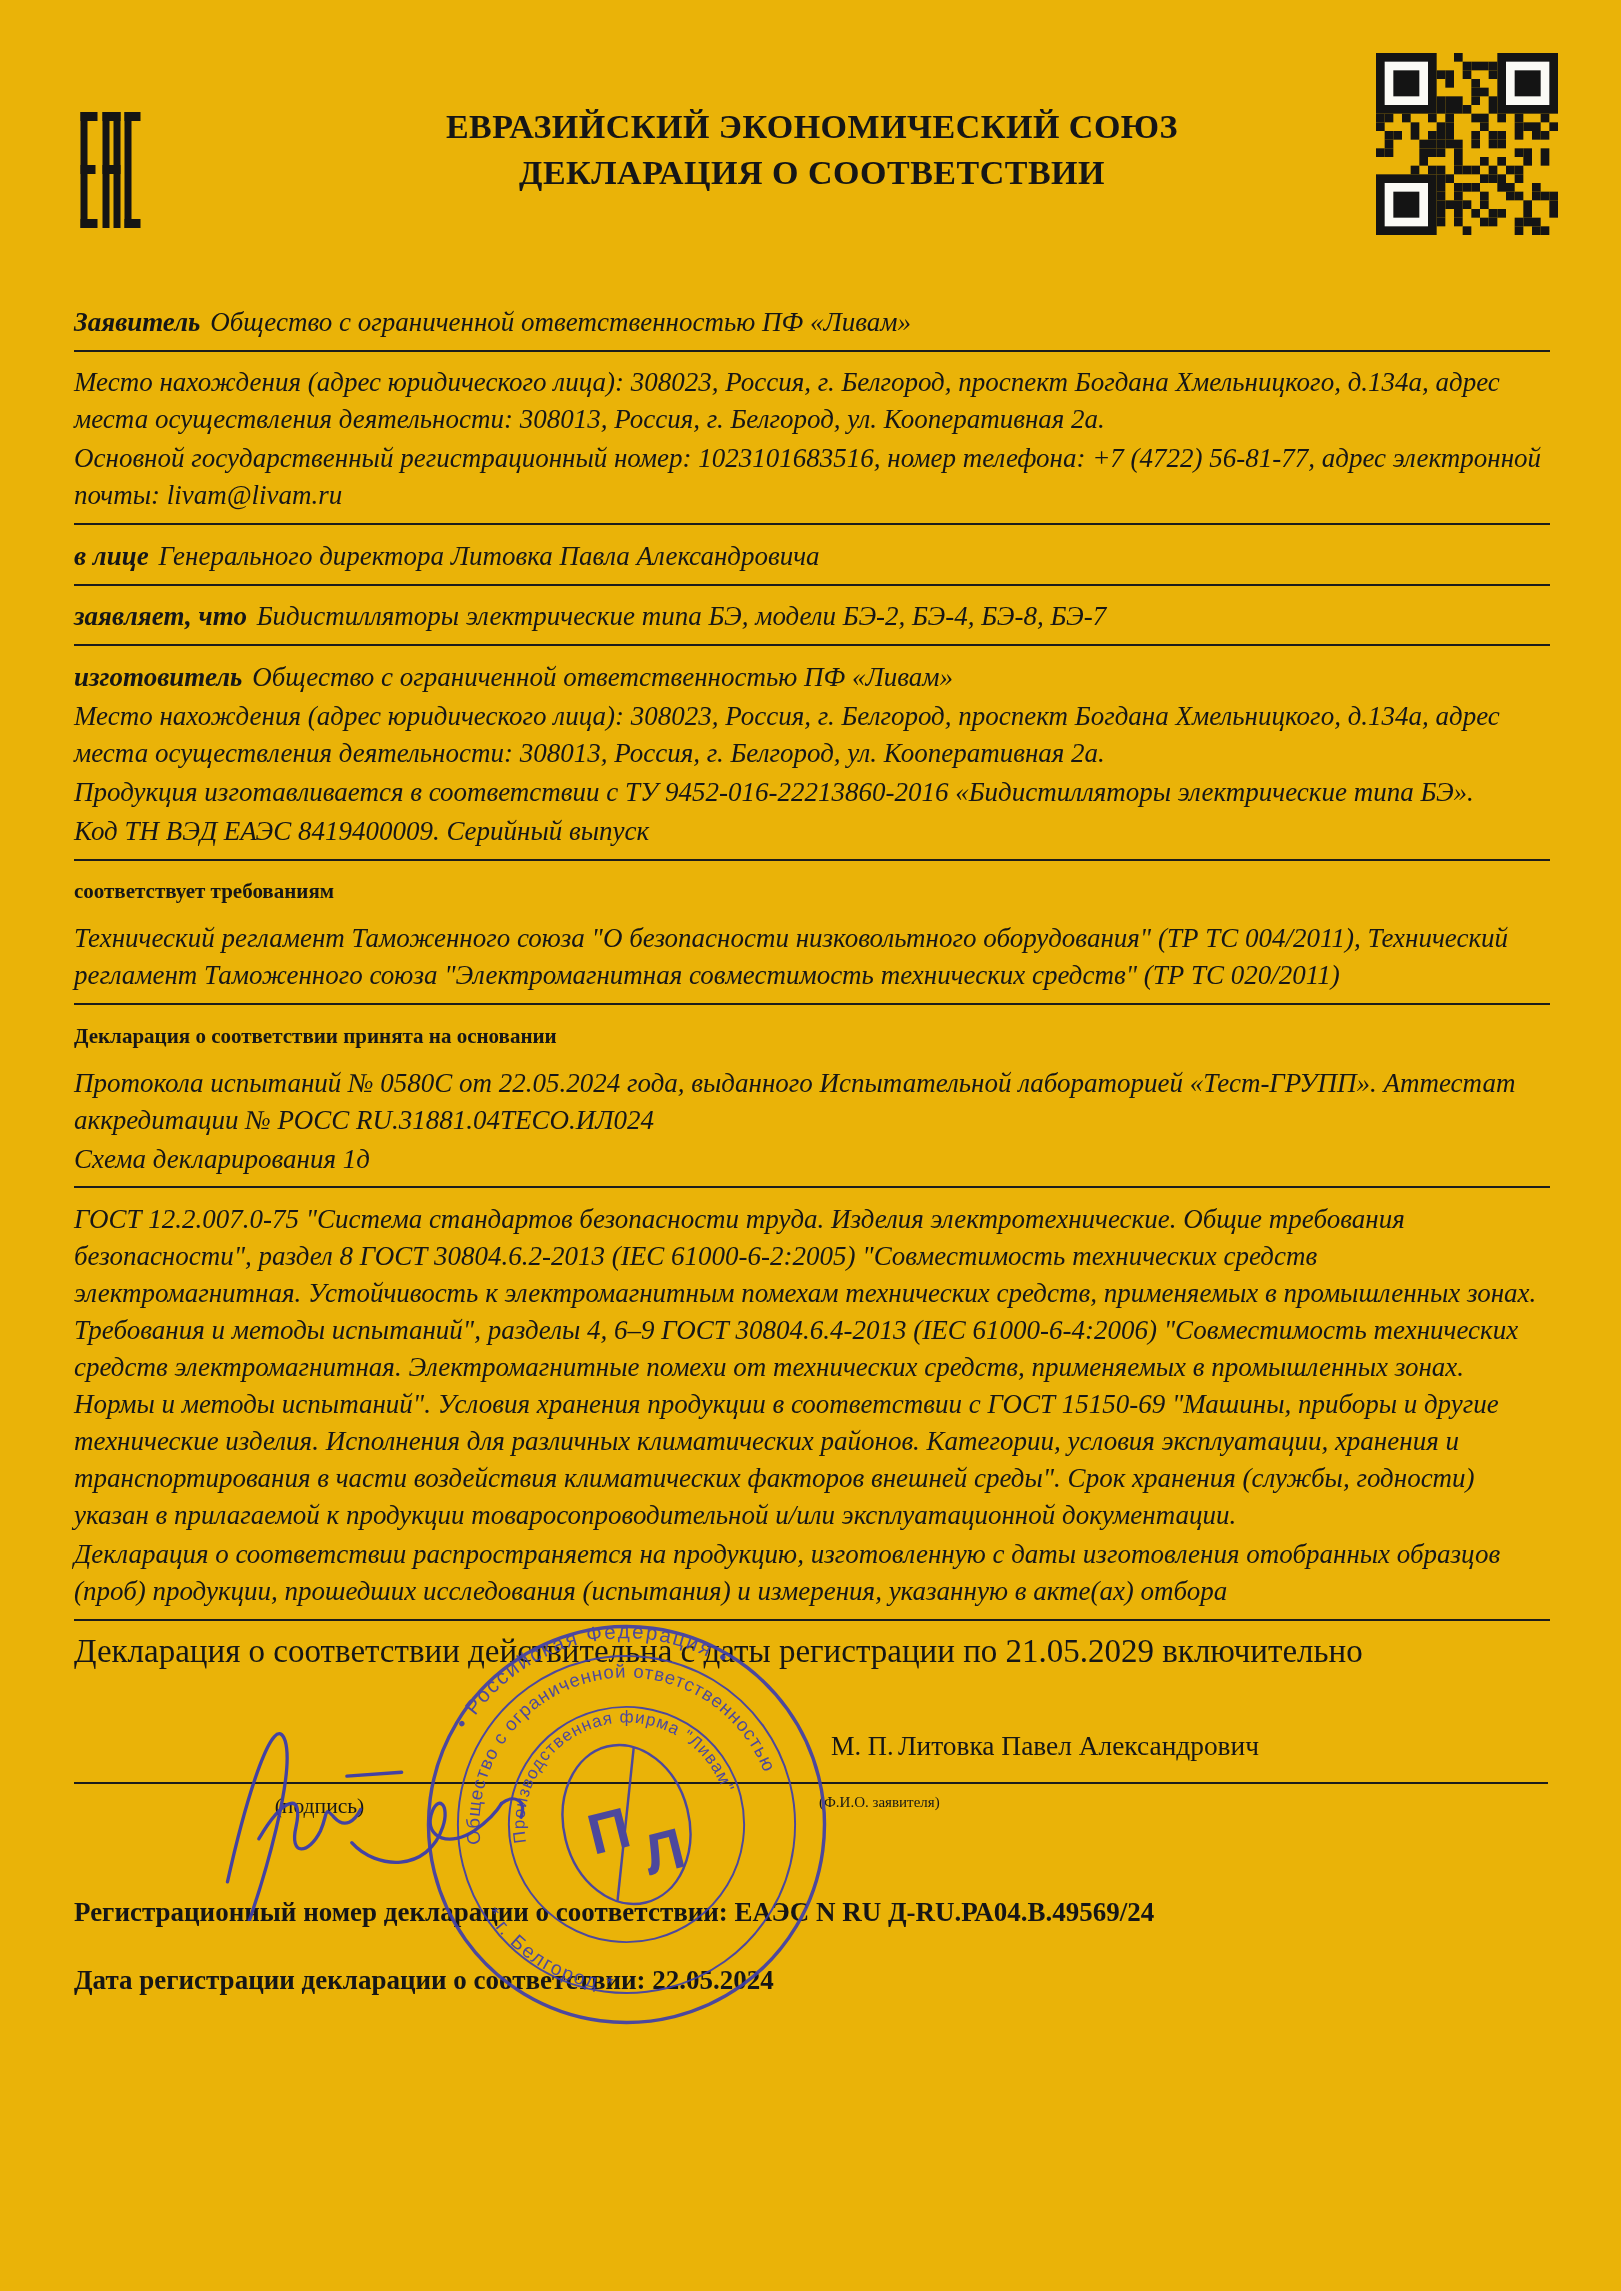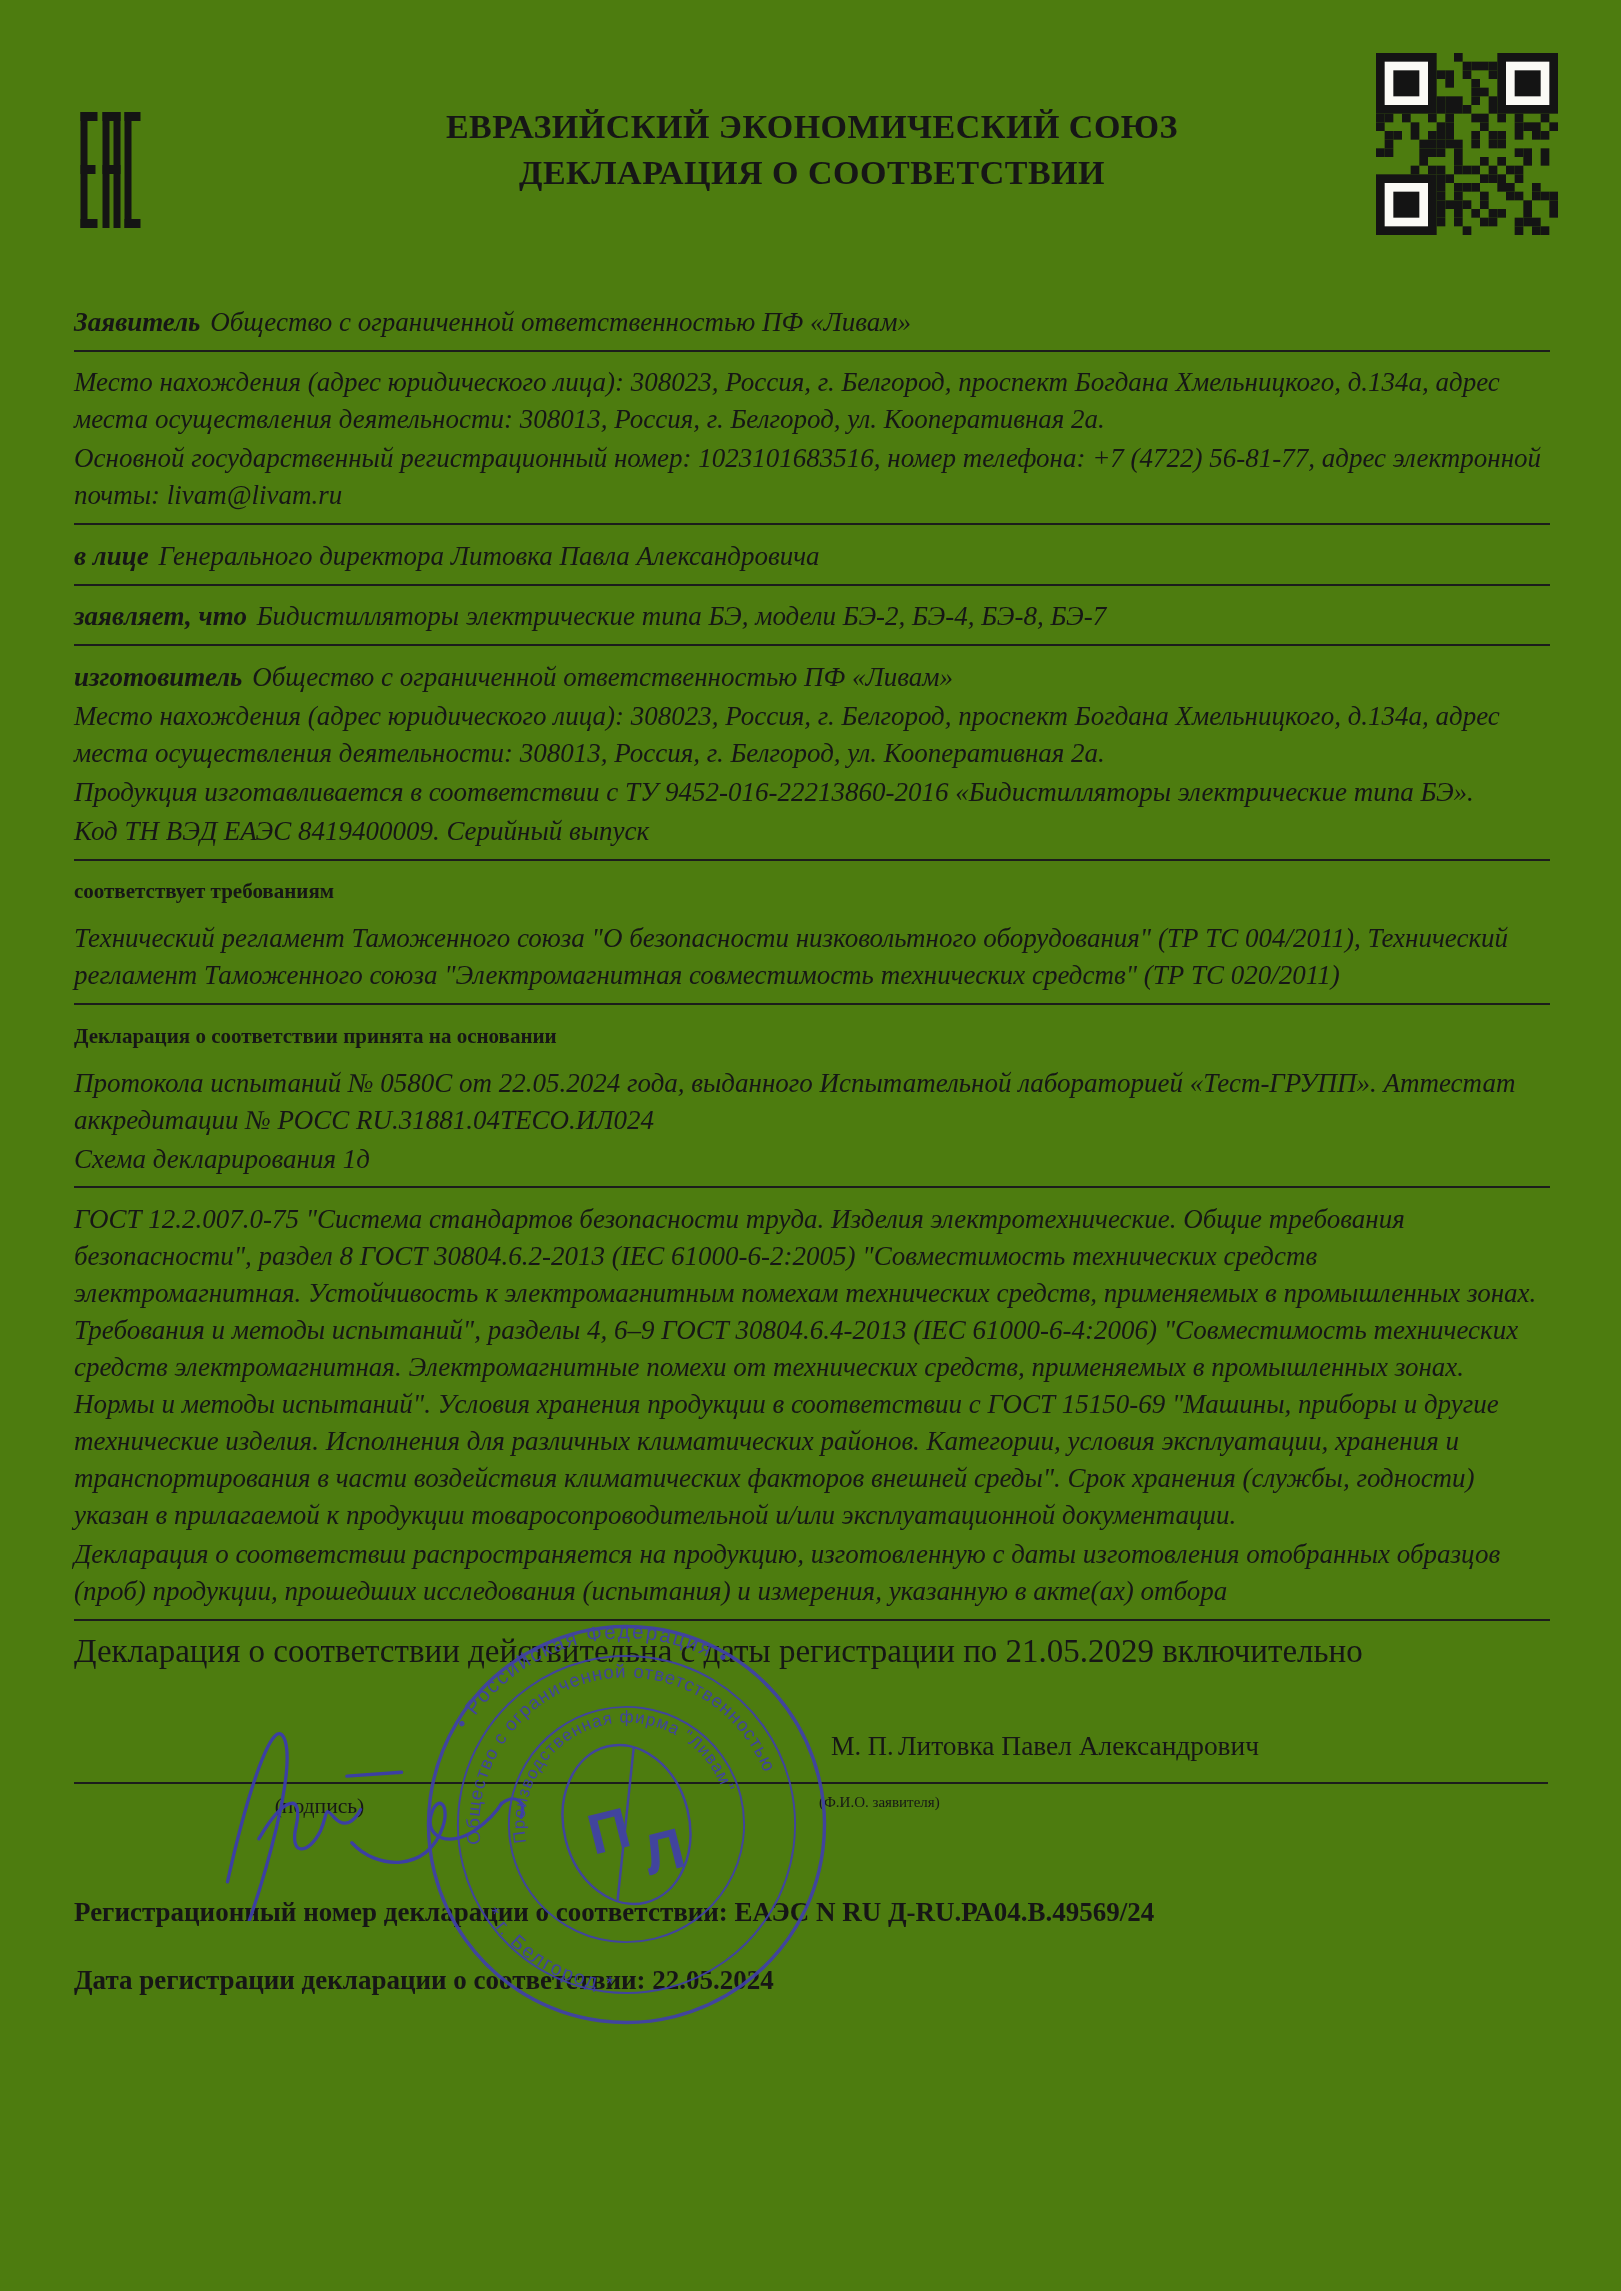--- a/index.html
+++ b/index.html
@@ -1,20 +1,20 @@
 <!DOCTYPE html>
 <html><head>
 <meta charset="utf-8">
 <style>
   * { margin:0; padding:0; box-sizing:border-box; }
   html,body { background:#e9e8e4; }
   body { font-family:"Liberation Serif", serif; color:#161616; }
   .page {
     position:relative; width:1621px; height:2292px; margin:0 auto;
-    background:#4d7c0f; overflow:hidden;
+    background:#eab308; overflow:hidden;
     padding:51px 71px 0 74px;
   }
   
   .hdr { position:relative; height:253px; }
   .eac { position:absolute; left:5.9px; top:61px; width:61px; height:116px; }
   .sr { position:absolute; width:1px; height:1px; overflow:hidden; clip:rect(0 0 0 0); }
   .titles { position:absolute; left:39px; right:39px; top:57px; text-align:center; }
   .t1, .t2 { font-size:34px; font-weight:bold; letter-spacing:0.5px; white-space:nowrap; }
   .t2 { margin-top:8px; }
   .qr { position:absolute; right:-7.8px; top:2px; width:182px; height:182px; }

